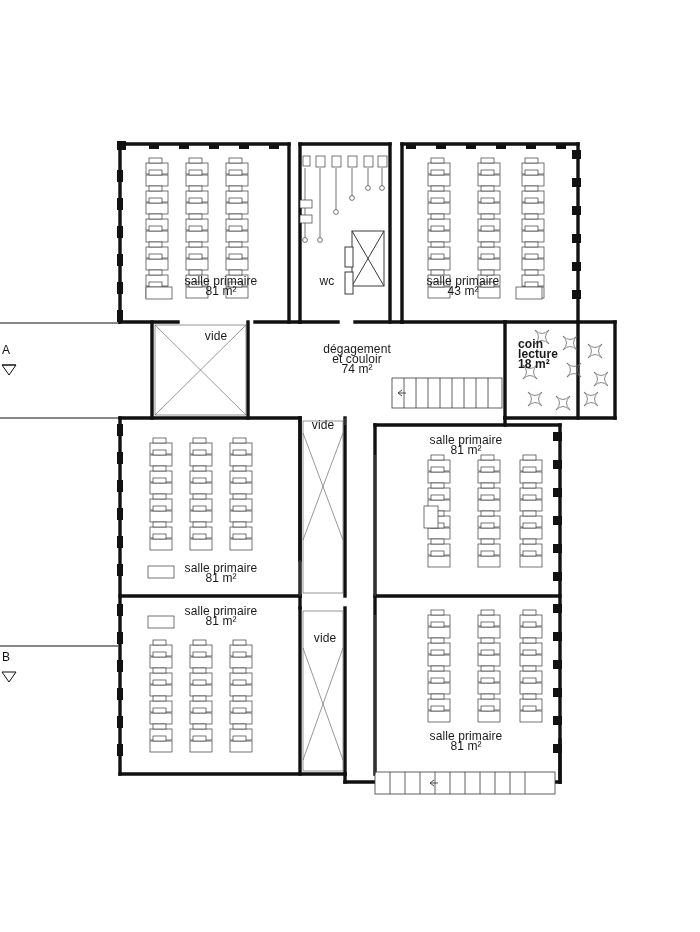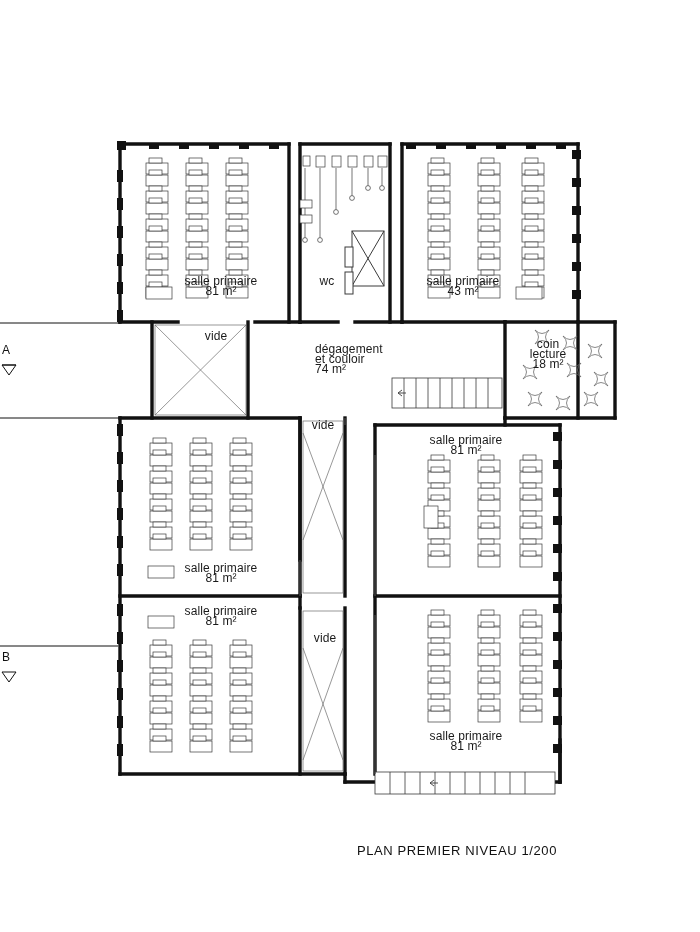--- a/index.html
+++ b/index.html
@@ -378,36 +378,35 @@
   </svg>
 
   <div class="lbl" style="left:175px; top:276px; width:92px;"><span>salle primaire</span><br><span>81 m²</span></div>
 
   <div class="lbl" style="left:307px; top:276px; width:40px;"><span>wc</span></div>
 
   <div class="lbl" style="left:417px; top:276px; width:92px;"><span>salle primaire</span><br><span>43 m²</span></div>
 
   <div class="lbl" style="left:192px; top:331px; width:48px;"><span>vide</span></div>
 
-  <div class="lbl left" style="left:307px; top:344px; width:100px; text-align:left;margin-left:8px;"><span>dégagement
+  <div class="lbl left" style="left:307px; top:344px; width:100px; text-align:center;"><span>dégagement
 et couloir</span><br><span>74 m²</span></div>
 
-  <div class="lbl left" style="left:518px; top:339px; width:60px; text-align:center;"><span>coin
+  <div class="lbl left" style="left:518px; top:339px; width:60px; text-align:left;font-weight:bold;"><span>coin
 lecture</span><br><span>18 m²</span></div>
 
   <div class="lbl" style="left:300px; top:420px; width:46px;"><span>vide</span></div>
 
   <div class="lbl" style="left:420px; top:435px; width:92px;"><span>salle primaire</span><br><span>81 m²</span></div>
 
   <div class="lbl" style="left:175px; top:563px; width:92px;"><span>salle primaire</span><br><span>81 m²</span></div>
 
   <div class="lbl" style="left:175px; top:606px; width:92px;"><span>salle primaire</span><br><span>81 m²</span></div>
 
   <div class="lbl" style="left:302px; top:633px; width:46px;"><span>vide</span></div>
 
   <div class="lbl" style="left:420px; top:731px; width:92px;"><span>salle primaire</span><br><span>81 m²</span></div>
 
   <div class="section-letter" style="left:2px; top:343px;"><span>A</span></div>
   <div class="section-letter" style="left:2px; top:650px;"><span>B</span></div>
 
-  <div class="title-label" style="left:357px; top:843px;"><span>PLAN PREMIER NIVEAU 1/200</span></div>
 
 </div>
 
 </body></html>

